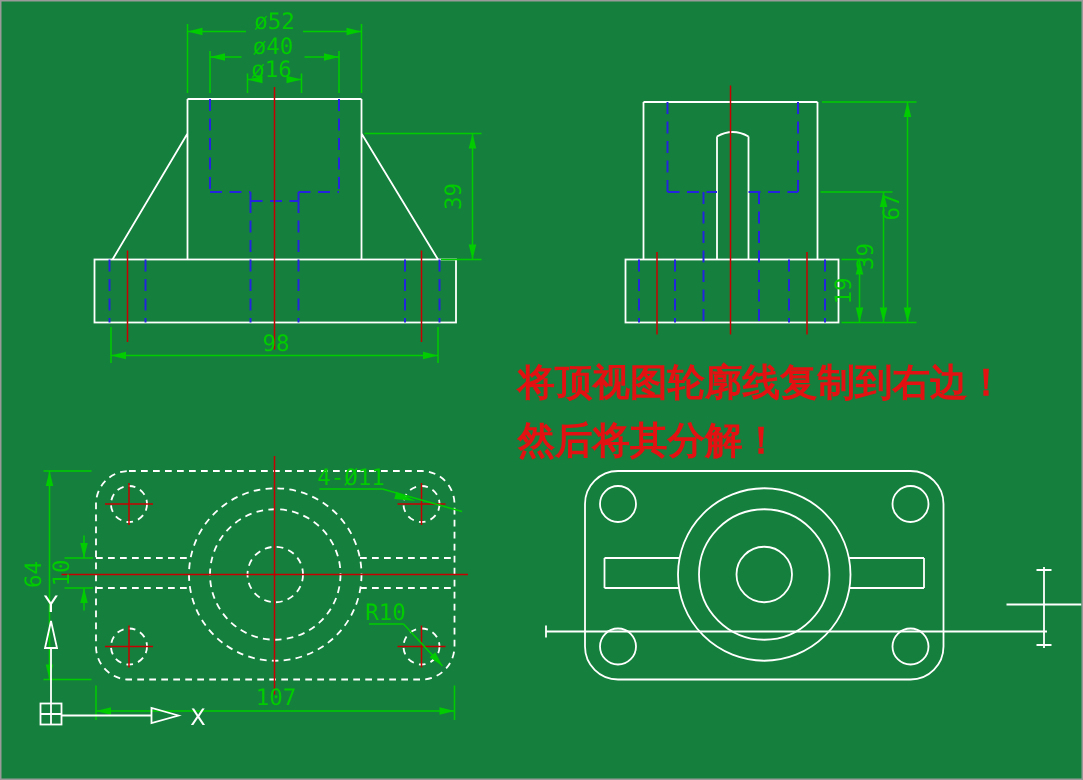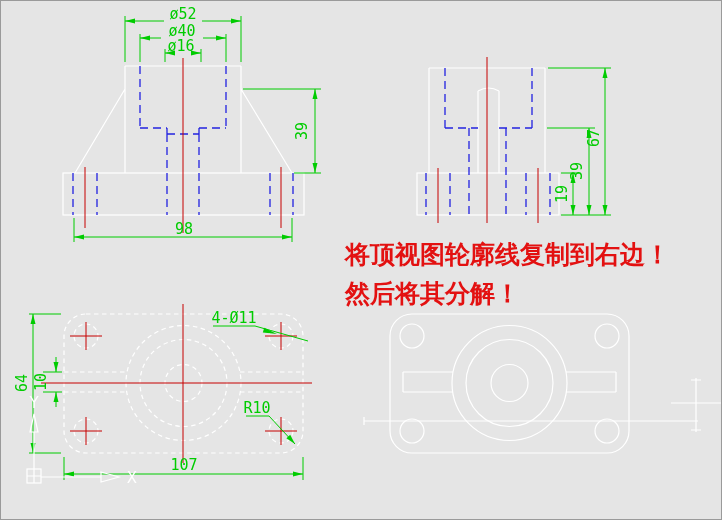--- a/index.html
+++ b/index.html
@@ -1,16 +1,16 @@
 <!DOCTYPE html>
 <html><head>
 <meta charset="utf-8">
 <style>
   html,body{margin:0;padding:0;background:#1a1a1a;}
-  .canvas-wrap{width:722px;height:520px;background:#e5e5e5;position:relative;
+  .canvas-wrap{width:722px;height:520px;background:#15803d;position:relative;
     border:1px solid #9a9a9a;box-sizing:border-box;overflow:hidden;
     font-family:"DejaVu Sans",sans-serif;}
   svg{display:block}
   .w{stroke:#ffffff;stroke-width:1.2;fill:none}
   .b{stroke:#2323e0;stroke-width:1.3;fill:none;stroke-dasharray:8 5}
   .r{stroke:#c60000;stroke-width:1;fill:none}
   .g{stroke:#00cc00;stroke-width:1;fill:none}
   .wd{stroke:#ffffff;stroke-width:1.2;fill:none;stroke-dasharray:4.5 3.5}
   .ga{fill:#00cc00;stroke:none}
   .dim{font:15px "DejaVu Sans Mono",monospace;fill:#00cc00}

